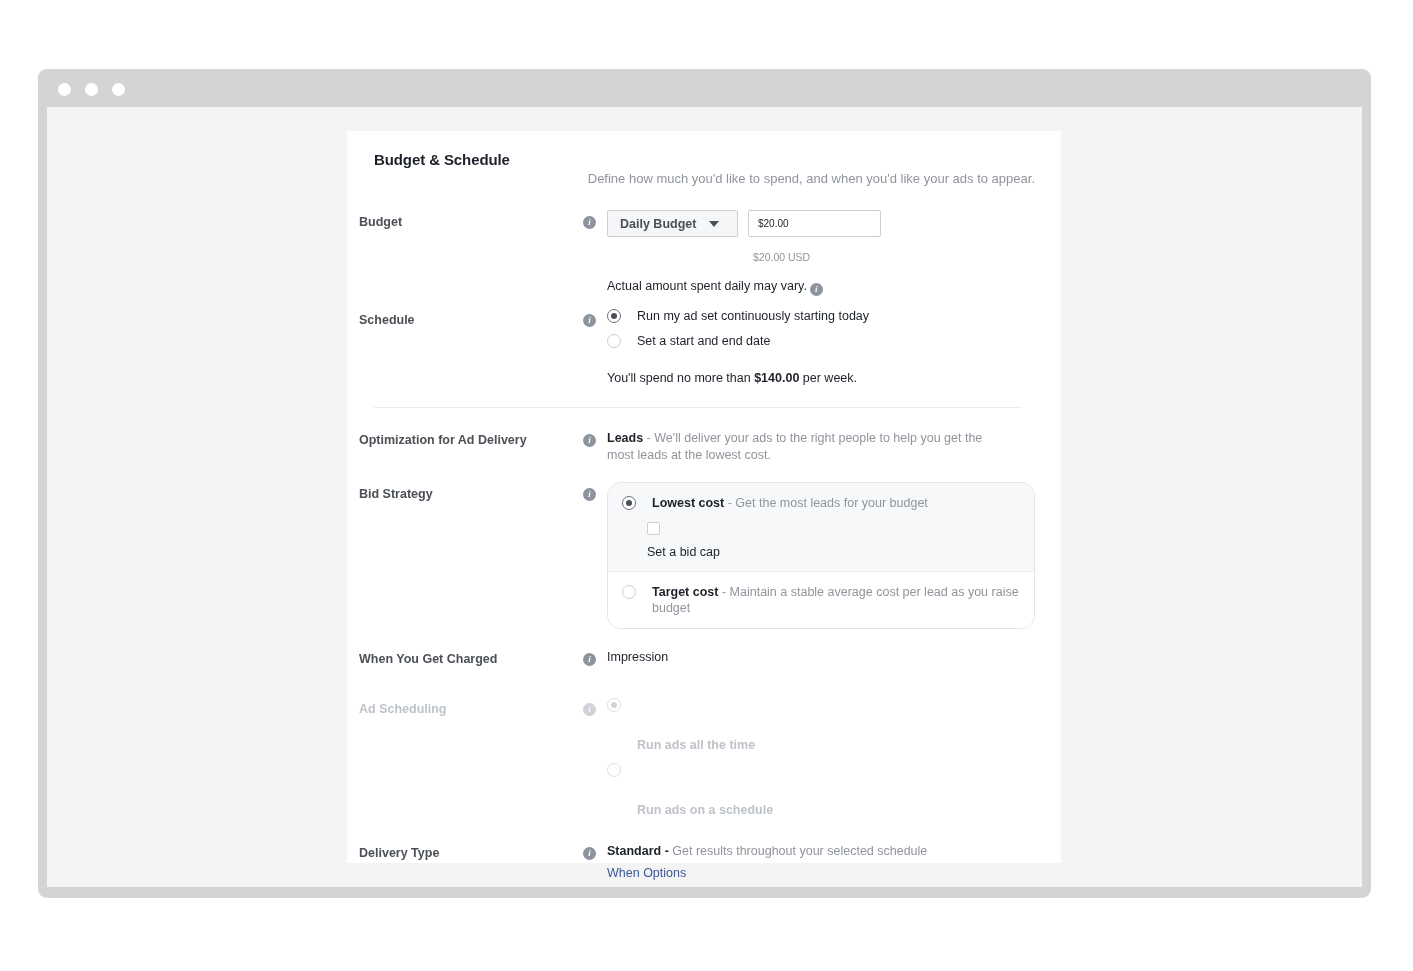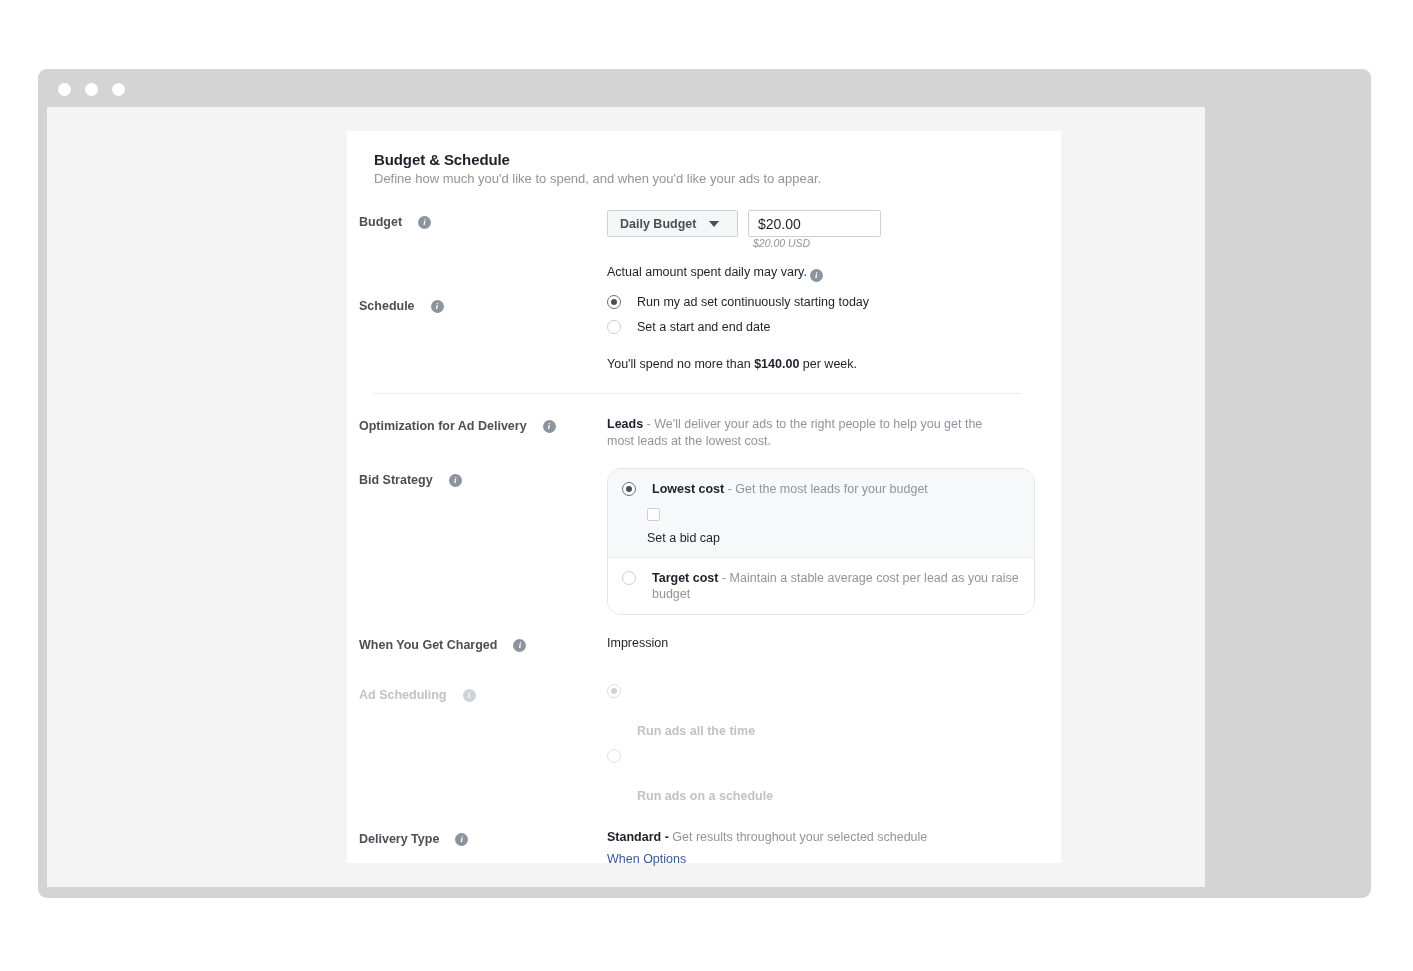--- a/index.html
+++ b/index.html
@@ -26,51 +26,51 @@
     width: 100%; height: 38px;
     background: #d4d4d4;
     border-radius: 9px 9px 0 0;
   }
   .dots { position: absolute; left: 20px; top: 14px; display: flex; gap: 14px; }
   .dot { width: 13px; height: 13px; border-radius: 50%; background: #ffffff; }
 
   .viewport {
     position: absolute;
     left: 9px; top: 38px;
-    width: 1158px; height: 780px;
+    width: 1315px; height: 780px;
     background: #f4f4f4;
     overflow: hidden;
   }
 
   
   .card {
     position: absolute;
     left: 300px; top: 24px;
     width: 714px; height: 732px;
     background: #ffffff;
   }
   .card-inner { padding: 20px 26px 0 12px; }
 
   .card-title {
     font-size: 15px; font-weight: bold; color: #1d2129;
     letter-spacing: -0.1px; margin: 0 0 3px 0;
   }
   .card-sub {
-    font-size: 13px; color: #90949c; margin: 0 0 24px 0;
+    font-size: 13px; color: #90949c; margin: 0 0 24px 0; text-align: right;
   }
 
   
   .row { display: flex; align-items: flex-start; margin-bottom: 0; }
   .lbl {
     width: 248px; min-width: 248px;
     text-align: right;
     padding-right: 11px;
     font-size: 12.5px; font-weight: bold; color: #4b4f56;
     line-height: 16px; padding-top: 4px;
-    display: flex; justify-content: flex-start; align-items: center; gap: 16px;
+    display: flex; justify-content: space-between; align-items: center; gap: 16px;
   }
   .lbl.dis { color: #bec3c9; }
   .ctl { flex: 1; padding-top: 0; }
 
   
   .info {
     display: inline-block; width: 13px; height: 13px;
     border-radius: 50%; background: #8d949e;
     color: #ffffff; font-size: 9px; font-weight: bold;
     line-height: 13px; text-align: center;
@@ -97,26 +97,26 @@
     border-left: 5px solid transparent;
     border-right: 5px solid transparent;
     border-top: 6px solid #4b4f56;
   }
   .money-input {
     height: 27px; width: 133px;
     background: #ffffff;
     border: 1px solid #ccd0d5;
     border-radius: 2px;
     padding: 0 9px;
-    font-size: 14px; color: #1d2129;
+    font-size: 10px; color: #1d2129;
     font-family: "Liberation Sans", sans-serif;
   }
   .usd-note {
     font-size: 10.5px; color: #90949c;
-    margin-top: 0; margin-left: 146px; font-style: italic;
+    margin-top: 14px; margin-left: 146px;
   }
   .vary-note {
     font-size: 12.5px; color: #1d2129; margin-top: 16px;
   }
 
   
   .opt { display: flex; align-items: flex-start; gap: 16px; margin-bottom: 9px; }
   .radio {
     width: 14px; height: 14px; border-radius: 50%;
     border: 1px solid #cbcfd5; background: #ffffff;

